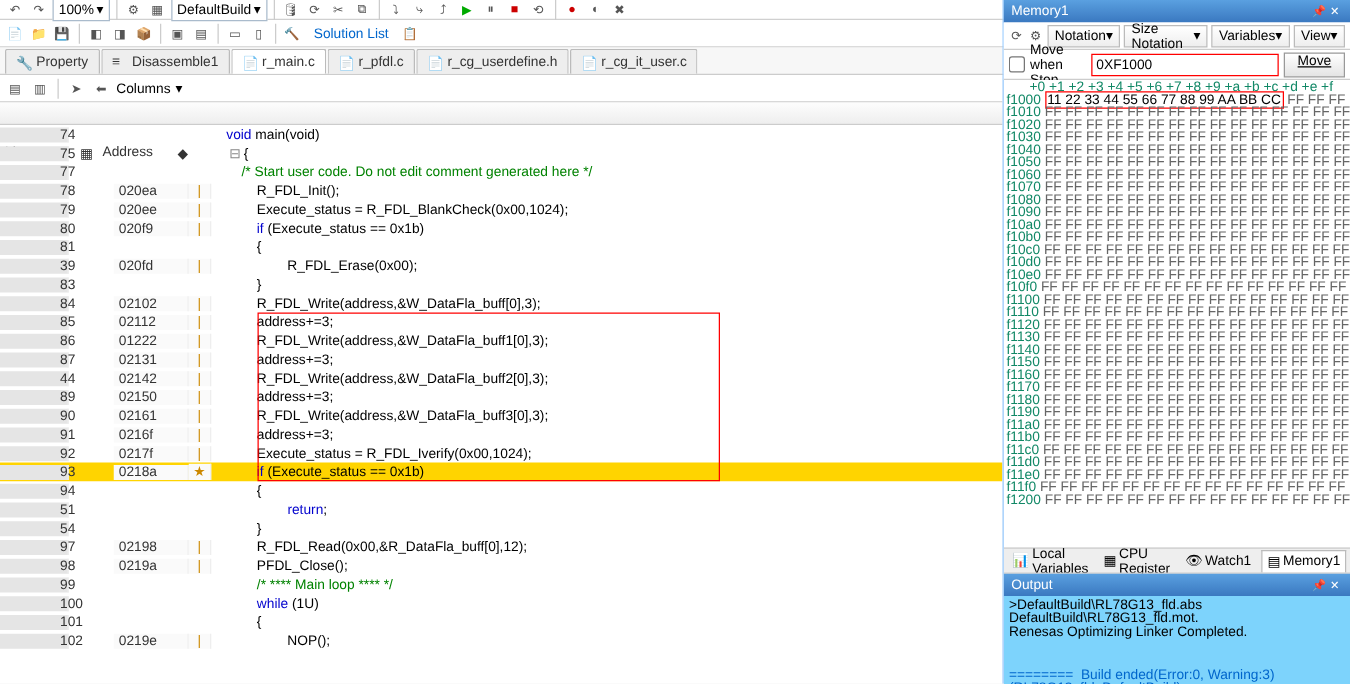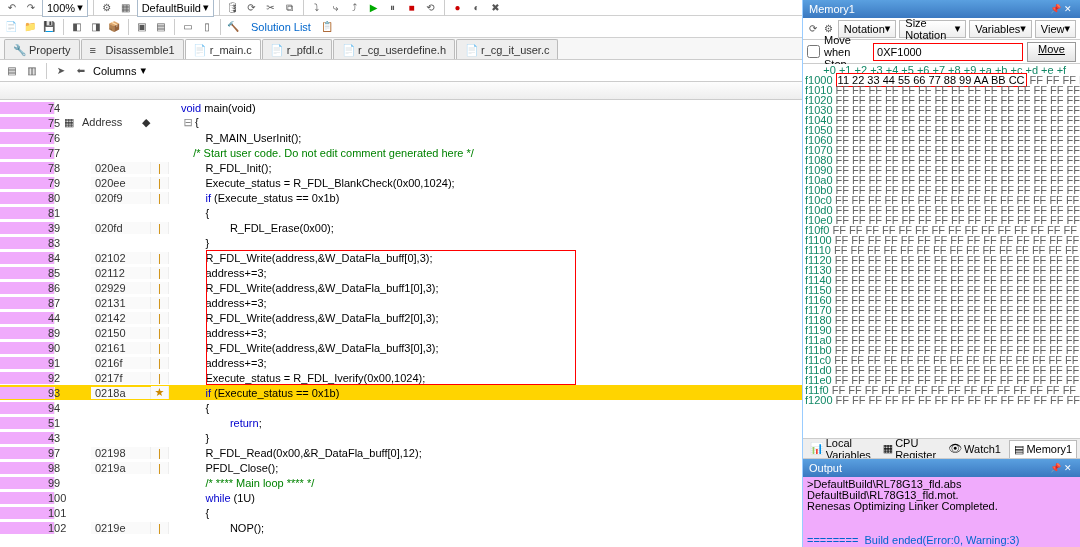--- a/index.html
+++ b/index.html
@@ -27,21 +27,21 @@
 .code-header > div { border-right:1px solid #ccc; display:flex; align-items:center; padding:0 4px; color:#333;margin-top:40px; }
 .ch-line { width:42px; }
 .ch-blank1 { width:18px; }
 .ch-blank2 { width:18px; }
 .ch-addr { width:60px; }
 .ch-mark { width:18px; }
 .ch-rest { flex:1; }
 
 .code-body { flex:1; overflow:auto; font-family:Consolas,monospace; font-size:13px; }
 .code-row { display:flex; height:15px; align-items:center; white-space:pre; }
-.c-line { width:42px; text-align:right; padding-right:6px; color:#333; background:#f0abfc; border-right:1px solid #eee;padding-left:48px; }
+.c-line { width:42px; text-align:right; padding-right:6px; color:#333; background:#e5e5e5; border-right:1px solid #eee;padding-left:48px; }
 .c-g1 { width:18px; background:#fafafa; border-right:1px solid #eee; }
 .c-g2 { width:18px; background:#fafafa; border-right:1px solid #eee; }
 .c-addr { width:60px; color:#333; background:#fafafa; border-right:1px solid #eee; padding-left:4px; }
 .c-mark { width:18px; background:#fafafa; border-right:1px solid #eee; text-align:center; color:#c80; }
 .c-code { flex:1; padding-left:12px; color:#000; }
 .kw { color:#0000cd; }
 .cmt { color:#008200; }
 .hl-yellow { background:#ffd400; }
 .fold { color:#888; width:14px; display:inline-block; text-align:center; }
 
@@ -60,21 +60,21 @@
 .mem-row { white-space:pre; }
 .mem-row .maddr { color:#186; }
 .mem-row .mdata { color:#666; }
 .mem-row .mhl { border:1px solid #f00; padding:0 1px; color:#000; }
 
 .btm-tabs { height:20px; background:#eee; border-top:1px solid #ccc; display:flex; align-items:center; padding:0 3px; gap:4px; }
 .btm-tab { display:flex; align-items:center; gap:2px; padding:0 4px; height:18px; cursor:pointer; }
 .btm-tab.active { background:#fff; border:1px solid #bbb; border-bottom:none; }
 
 .output-panel { border-top:1px solid #ccc; }
-.out-body { background:#f0abfc; font-family:Consolas,monospace; font-size:10px; padding:2px 4px; height:70px; overflow:auto; line-height:11px; white-space:pre-wrap; }
+.out-body { background:#7dd3fc; font-family:Consolas,monospace; font-size:10px; padding:2px 4px; height:70px; overflow:auto; line-height:11px; white-space:pre-wrap; }
 .out-body .blu { color:#06c;margin-top:23px; }
 
 
 .xbtn { width:10px; height:10px; font-size:9px; color:#fff; cursor:pointer; }
 
 
 .tabbar-right { margin-left:auto; display:flex; gap:4px; padding-right:4px; }
 </style>
 </head>
 <body>
@@ -177,41 +177,40 @@
     <div class="ch-line">Line</div>
     <div class="ch-blank1"></div>
     <div class="ch-blank2">▦</div>
     <div class="ch-addr">Address</div>
     <div class="ch-mark">◆</div>
     <div class="ch-rest"></div>
   </div>
   <div class="code-body" id="code-body" style="position: relative;">
       <div class="code-row"><div class="c-line">74</div><div class="c-g1"></div><div class="c-g2"></div><div class="c-addr"></div><div class="c-mark"></div><div class="c-code"><span class="kw"><span class="kw">void</span></span> main(void)</div></div>
       <div class="code-row"><div class="c-line">75</div><div class="c-g1"></div><div class="c-g2"></div><div class="c-addr"></div><div class="c-mark"></div><div class="c-code"><span class="fold">⊟</span>{</div></div>
-      <div class="code-row"><div class="c-line">76</div><div class="c-g1"></div><div class="c-g2"></div><div class="c-addr"></div><div class="c-mark"></div><div class="c-code">        R_MAIN_UserInit();</div></div>
       <div class="code-row"><div class="c-line">77</div><div class="c-g1"></div><div class="c-g2"></div><div class="c-addr"></div><div class="c-mark"></div><div class="c-code"><span class="cmt">    /* Start user code. Do not edit comment generated here */</span></div></div>
       <div class="code-row"><div class="c-line">78</div><div class="c-g1"></div><div class="c-g2"></div><div class="c-addr">020ea</div><div class="c-mark">|</div><div class="c-code">        R_FDL_Init();</div></div>
       <div class="code-row"><div class="c-line">79</div><div class="c-g1"></div><div class="c-g2"></div><div class="c-addr">020ee</div><div class="c-mark">|</div><div class="c-code">        Execute_status = R_FDL_BlankCheck(0x00,1024);</div></div>
       <div class="code-row"><div class="c-line">80</div><div class="c-g1"></div><div class="c-g2"></div><div class="c-addr">020f9</div><div class="c-mark">|</div><div class="c-code">        <span class="kw">if</span> (Execute_status == 0x1b)</div></div>
       <div class="code-row"><div class="c-line">81</div><div class="c-g1"></div><div class="c-g2"></div><div class="c-addr"></div><div class="c-mark"></div><div class="c-code">        {</div></div>
       <div class="code-row"><div class="c-line">39</div><div class="c-g1"></div><div class="c-g2"></div><div class="c-addr">020fd</div><div class="c-mark">|</div><div class="c-code">                R_FDL_Erase(0x00);</div></div>
       <div class="code-row"><div class="c-line">83</div><div class="c-g1"></div><div class="c-g2"></div><div class="c-addr"></div><div class="c-mark"></div><div class="c-code">        }</div></div>
       <div class="code-row"><div class="c-line">84</div><div class="c-g1"></div><div class="c-g2"></div><div class="c-addr">02102</div><div class="c-mark">|</div><div class="c-code">        R_FDL_Write(address,&amp;W_DataFla_buff[0],3);</div></div>
       <div class="code-row"><div class="c-line">85</div><div class="c-g1"></div><div class="c-g2"></div><div class="c-addr">02112</div><div class="c-mark">|</div><div class="c-code">        address+=3;</div></div>
-      <div class="code-row"><div class="c-line">86</div><div class="c-g1"></div><div class="c-g2"></div><div class="c-addr">02929</div><div class="c-mark">|</div><div class="c-code">        R_FDL_Write(address,&amp;W_DataFla_buff1[0],3);</div></div>
+      <div class="code-row"><div class="c-line">86</div><div class="c-g1"></div><div class="c-g2"></div><div class="c-addr">01222</div><div class="c-mark">|</div><div class="c-code">        R_FDL_Write(address,&amp;W_DataFla_buff1[0],3);</div></div>
       <div class="code-row"><div class="c-line">87</div><div class="c-g1"></div><div class="c-g2"></div><div class="c-addr">02131</div><div class="c-mark">|</div><div class="c-code">        address+=3;</div></div>
       <div class="code-row"><div class="c-line">44</div><div class="c-g1"></div><div class="c-g2"></div><div class="c-addr">02142</div><div class="c-mark">|</div><div class="c-code">        R_FDL_Write(address,&amp;W_DataFla_buff2[0],3);</div></div>
       <div class="code-row"><div class="c-line">89</div><div class="c-g1"></div><div class="c-g2"></div><div class="c-addr">02150</div><div class="c-mark">|</div><div class="c-code">        address+=3;</div></div>
       <div class="code-row"><div class="c-line">90</div><div class="c-g1"></div><div class="c-g2"></div><div class="c-addr">02161</div><div class="c-mark">|</div><div class="c-code">        R_FDL_Write(address,&amp;W_DataFla_buff3[0],3);</div></div>
       <div class="code-row"><div class="c-line">91</div><div class="c-g1"></div><div class="c-g2"></div><div class="c-addr">0216f</div><div class="c-mark">|</div><div class="c-code">        address+=3;</div></div>
       <div class="code-row"><div class="c-line">92</div><div class="c-g1"></div><div class="c-g2"></div><div class="c-addr">0217f</div><div class="c-mark">|</div><div class="c-code">        Execute_status = R_FDL_Iverify(0x00,1024);</div></div>
       <div class="code-row hl-yellow"><div class="c-line">93</div><div class="c-g1"></div><div class="c-g2"></div><div class="c-addr">0218a</div><div class="c-mark">★</div><div class="c-code">        <span class="kw">if</span> (Execute_status == 0x1b)</div></div>
       <div class="code-row"><div class="c-line">94</div><div class="c-g1"></div><div class="c-g2"></div><div class="c-addr"></div><div class="c-mark"></div><div class="c-code">        {</div></div>
       <div class="code-row"><div class="c-line">51</div><div class="c-g1"></div><div class="c-g2"></div><div class="c-addr"></div><div class="c-mark"></div><div class="c-code">                <span class="kw">return</span>;</div></div>
-      <div class="code-row"><div class="c-line">43</div><div class="c-g1"></div><div class="c-g2"></div><div class="c-addr"></div><div class="c-mark"></div><div class="c-code">        }</div></div>
+      <div class="code-row"><div class="c-line">54</div><div class="c-g1"></div><div class="c-g2"></div><div class="c-addr"></div><div class="c-mark"></div><div class="c-code">        }</div></div>
       <div class="code-row"><div class="c-line">97</div><div class="c-g1"></div><div class="c-g2"></div><div class="c-addr">02198</div><div class="c-mark">|</div><div class="c-code">        R_FDL_Read(0x00,&amp;R_DataFla_buff[0],12);</div></div>
       <div class="code-row"><div class="c-line">98</div><div class="c-g1"></div><div class="c-g2"></div><div class="c-addr">0219a</div><div class="c-mark">|</div><div class="c-code">        PFDL_Close();</div></div>
       <div class="code-row"><div class="c-line">99</div><div class="c-g1"></div><div class="c-g2"></div><div class="c-addr"></div><div class="c-mark"></div><div class="c-code"><span class="cmt">        /* **** Main loop **** */</span></div></div>
       <div class="code-row"><div class="c-line">100</div><div class="c-g1"></div><div class="c-g2"></div><div class="c-addr"></div><div class="c-mark"></div><div class="c-code">        <span class="kw">while</span> (1U)</div></div>
       <div class="code-row"><div class="c-line">101</div><div class="c-g1"></div><div class="c-g2"></div><div class="c-addr"></div><div class="c-mark"></div><div class="c-code">        {</div></div>
       <div class="code-row"><div class="c-line">102</div><div class="c-g1"></div><div class="c-g2"></div><div class="c-addr">0219e</div><div class="c-mark">|</div><div class="c-code">                NOP();</div></div>
       <div style="position: absolute; border: 1.5px solid rgb(255, 0, 0); pointer-events: none; left: 206px; top: 150px; width: 370px; height: 135px;"></div>
     </div>
 </div>
 

